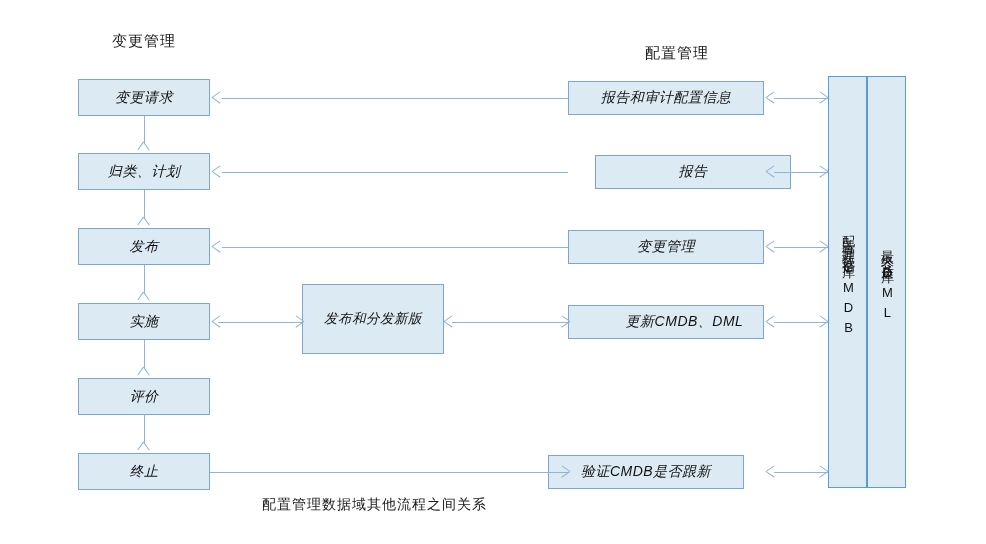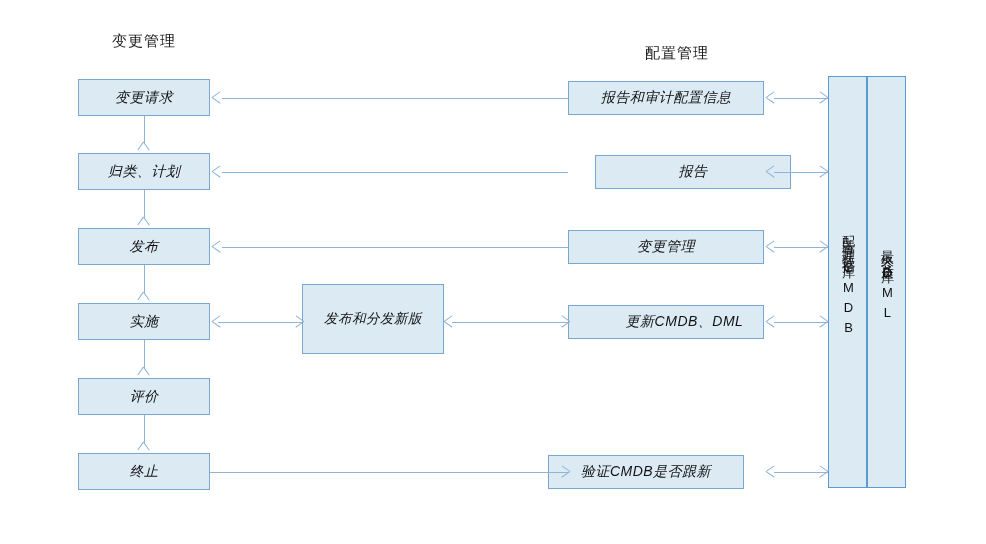--- a/index.html
+++ b/index.html
@@ -189,14 +189,15 @@
   <div class="hline" style="left:774px; top:322px; width:54px;"></div>
   <div class="arrow left" style="left:766px; top:317px;"></div>
   <div class="arrow right" style="left:818px; top:317px;"></div>
 
   <div class="hline" style="left:210px; top:472px; width:358px;"></div>
   <div class="arrow right" style="left:560px; top:467px;"></div>
   <div class="hline" style="left:774px; top:472px; width:54px;"></div>
   <div class="arrow left" style="left:766px; top:467px;"></div>
   <div class="arrow right" style="left:818px; top:467px;"></div>
 
+  <div class="caption" style="left:262px; top:496px;">配置管理数据域其他流程之间关系</div>
 
 </div>
 
 </body></html>

